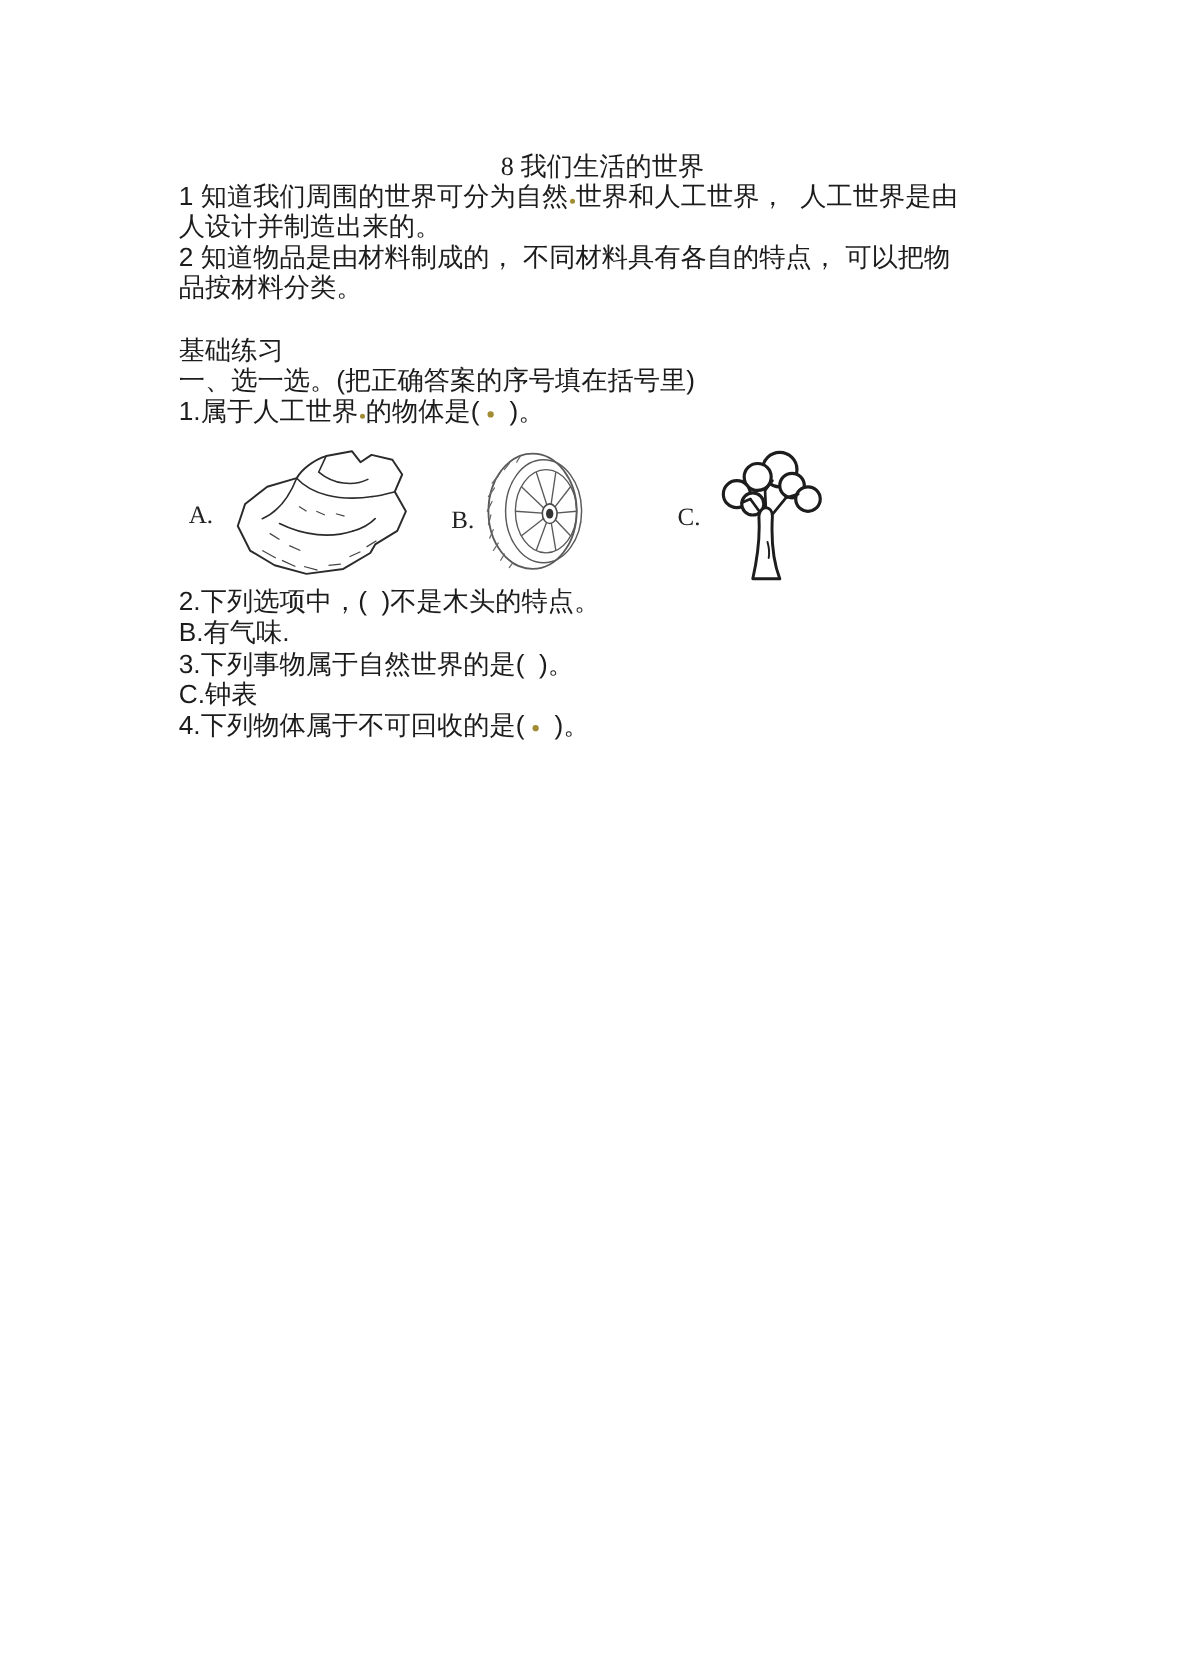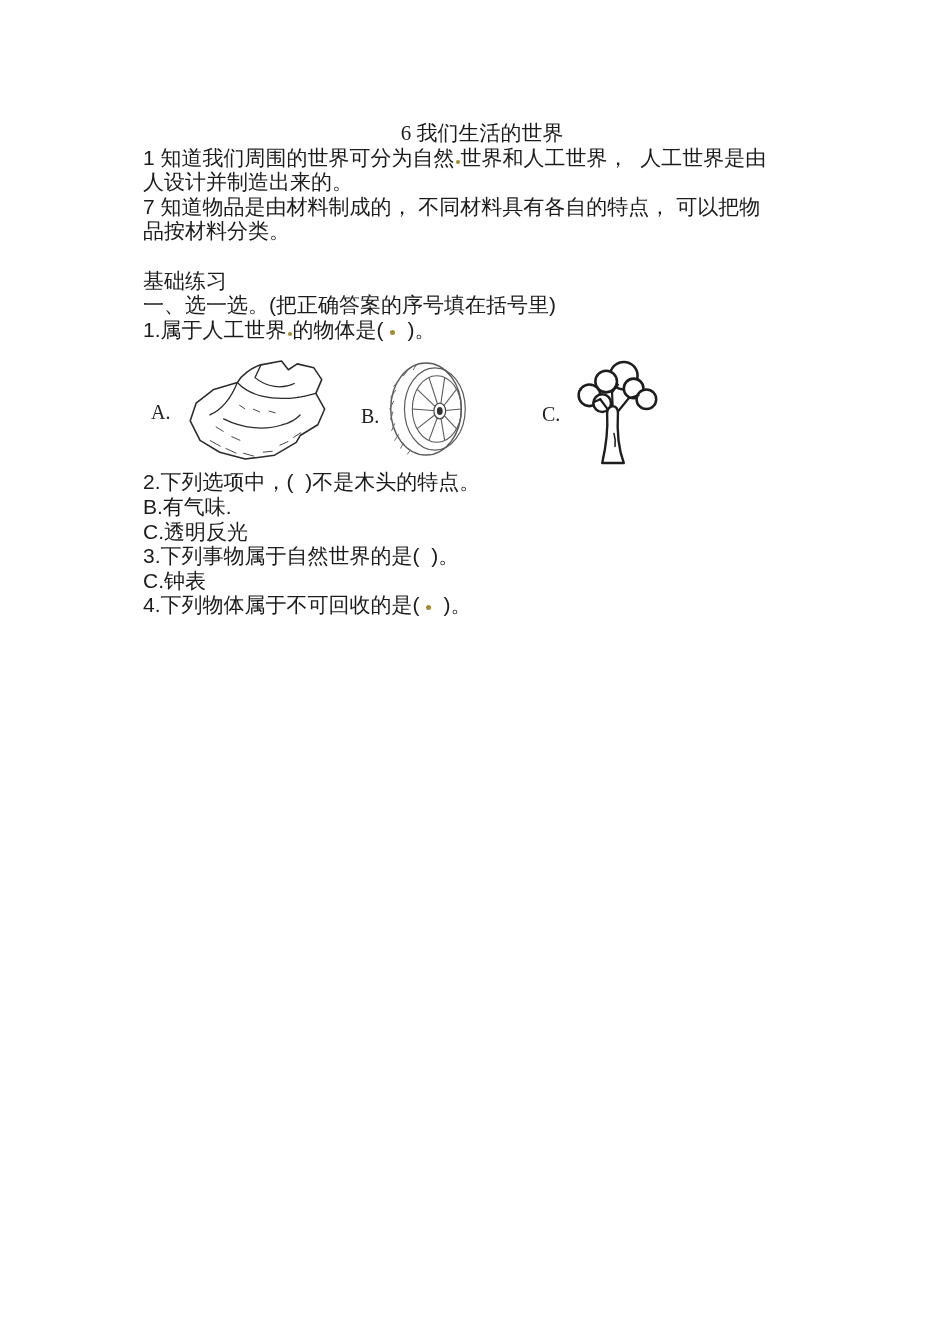--- a/index.html
+++ b/index.html
@@ -54,27 +54,27 @@
     color: #222222;
   }
   .sketch { position: absolute; }
 </style>
 </head>
 <body>
 
 <div class="page">
   <div class="content">
 
-    <div class="title-line">6 我们生活的世界</div>
+    <div class="title-line">8 我们生活的世界</div>
 
 
     <div class="line"><span>1 知道我们周围的世界可分为自然</span><span class="ydot small"></span><span>世界和人工世界，  人工世界是由</span></div>
 
     <div class="line">人设计并制造出来的。</div>
-    <div class="line">7 知道物品是由材料制成的， 不同材料具有各自的特点， 可以把物</div>
+    <div class="line">2 知道物品是由材料制成的， 不同材料具有各自的特点， 可以把物</div>
     <div class="line">品按材料分类。</div>
 
     <div class="line"></div>
 
     <div class="line">基础练习</div>
     <div class="line">一、选一选。(把正确答案的序号填在括号里)</div>
 
     <div class="line"><span>1.属于人工世界</span><span class="ydot small"></span><span>的物体是(</span><span class="ydot inparen"></span><span>)。</span></div>
 
     <div class="images-row">
@@ -163,21 +163,20 @@
           <path d="M50,56 L63,40"></path>
           <path d="M63,40 L73,37"></path>
         </g>
         <path d="M36,106 C40,88 42,72 41,56 C41,52 43,49 46,48 C50,48 52,51 52,55 C51,72 52,90 58,106 Z" fill="#ffffff" stroke="#1d1d1d" stroke-width="2.4" stroke-linejoin="round"></path>
         <path d="M48,76 q2,7 1,13" fill="none" stroke="#1d1d1d" stroke-width="1.6" stroke-linecap="round"></path>
       </svg>
     </div>
 
     <div class="line">2.下列选项中，(  )不是木头的特点。</div>
     <div class="line">B.有气味.</div>
-    <div class="line">C.透明反光</div>
 
     <div class="line">3.下列事物属于自然世界的是(  )。</div>
     <div class="line">C.钟表</div>
 
     <div class="line"><span>4.下列物体属于不可回收的是(</span><span class="ydot inparen"></span><span>)。</span></div>
 
   </div>
 </div>
 
 </body></html>

